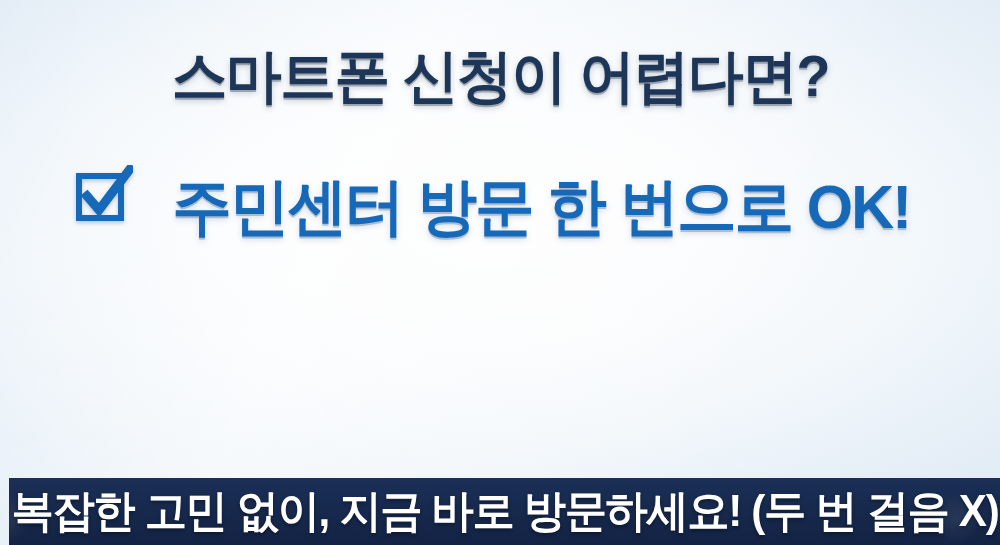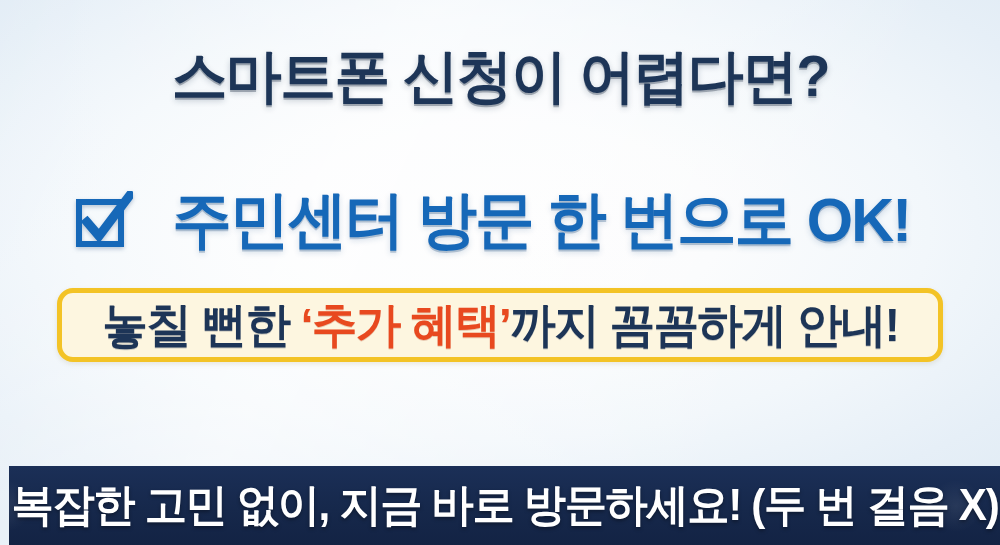--- a/index.html
+++ b/index.html
@@ -89,23 +89,22 @@
     color: #ea4b1c;
     white-space: nowrap;
     text-shadow:
       0 2px 0 rgba(150,40,10,0.28),
       0 4px 8px rgba(180,60,20,0.20);
     transform: scaleX(0.97);
   }
 
   
   .line-check {
-    margin-top: 62px;
-    display: flex;
-    align-items: center;
+    margin-top: 49px;
+    display: flex;
     justify-content: center;
     gap: 24px;
     white-space: nowrap;
   }
 
   .checkbox-icon {
     width: 58px;
     height: 58px;
     flex: 0 0 58px;
     position: relative;
@@ -153,21 +152,21 @@
     color: #e8491f;
     text-shadow: 0 1px 0 rgba(160,45,15,0.22);
   }
 
   
   .bottom-bar {
     position: absolute;
     left: 9px;
     right: 0;
     bottom: 0;
-    height: 79px;
+    height: 67px;
     background: linear-gradient(180deg, #1b2f57 0%, #16284b 55%, #132344 100%);
     display: flex;
     align-items: center;
     justify-content: center;
     overflow: hidden;
   }
 
   .bottom-bar .spark {
     position: absolute;
     width: 52px;
@@ -206,25 +205,20 @@
     <div class="line-check">
       <span class="checkbox-icon">
         <svg viewBox="0 0 58 58" width="58" height="58" aria-hidden="true">
           <rect x="4" y="11" width="42" height="42" fill="none" stroke="#1668b8" stroke-width="6"></rect>
           <path d="M12 31 L24 45 L55 4" fill="none" stroke="#1668b8" stroke-width="9" stroke-linecap="square" stroke-linejoin="miter"></path>
         </svg>
       </span>
       <span class="line-check-text">주민센터 방문 한 번으로 OK!</span>
     </div>
 
-    <div class="benefit-box">
-      <div class="benefit-text">
-        <span>놓칠 뻔한 </span><span class="hl">‘추가 혜택’</span><span>까지 꼼꼼하게 안내!</span>
-      </div>
-    </div>
 
   </div>
 
   <div class="bottom-bar">
     <span class="spark left"></span>
     <span class="spark right"></span>
     <div class="bottom-text">복잡한 고민 없이, 지금 바로 방문하세요! (두 번 걸음 X)</div>
   </div>
 
 </div>

